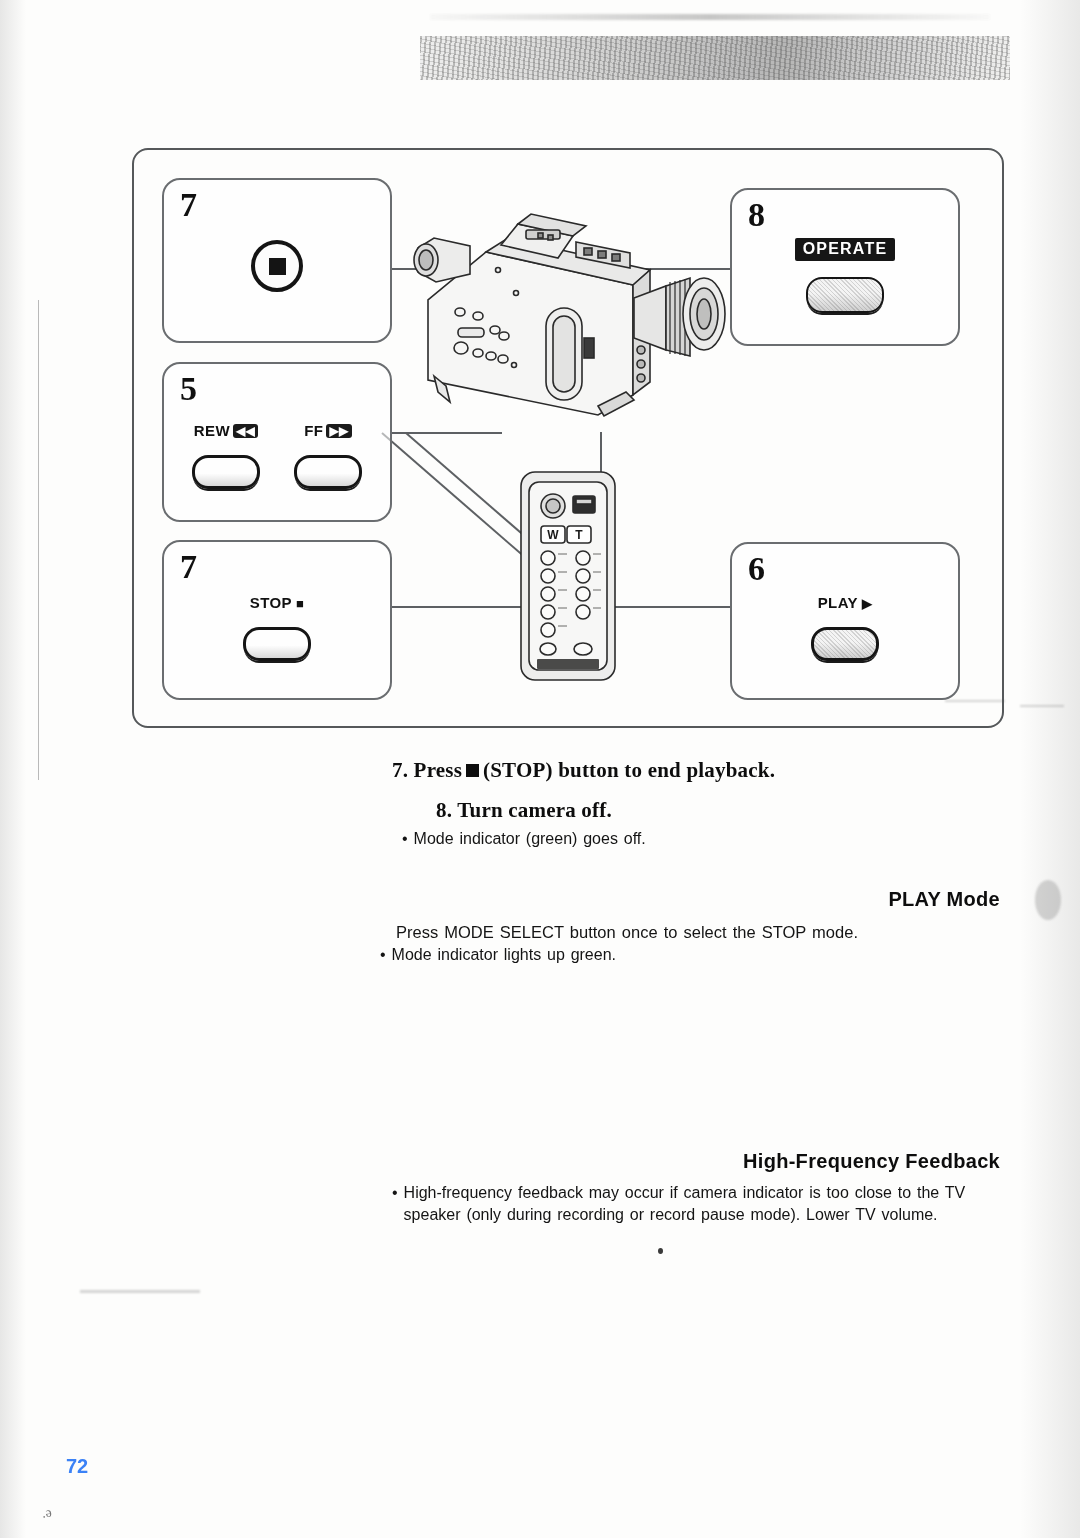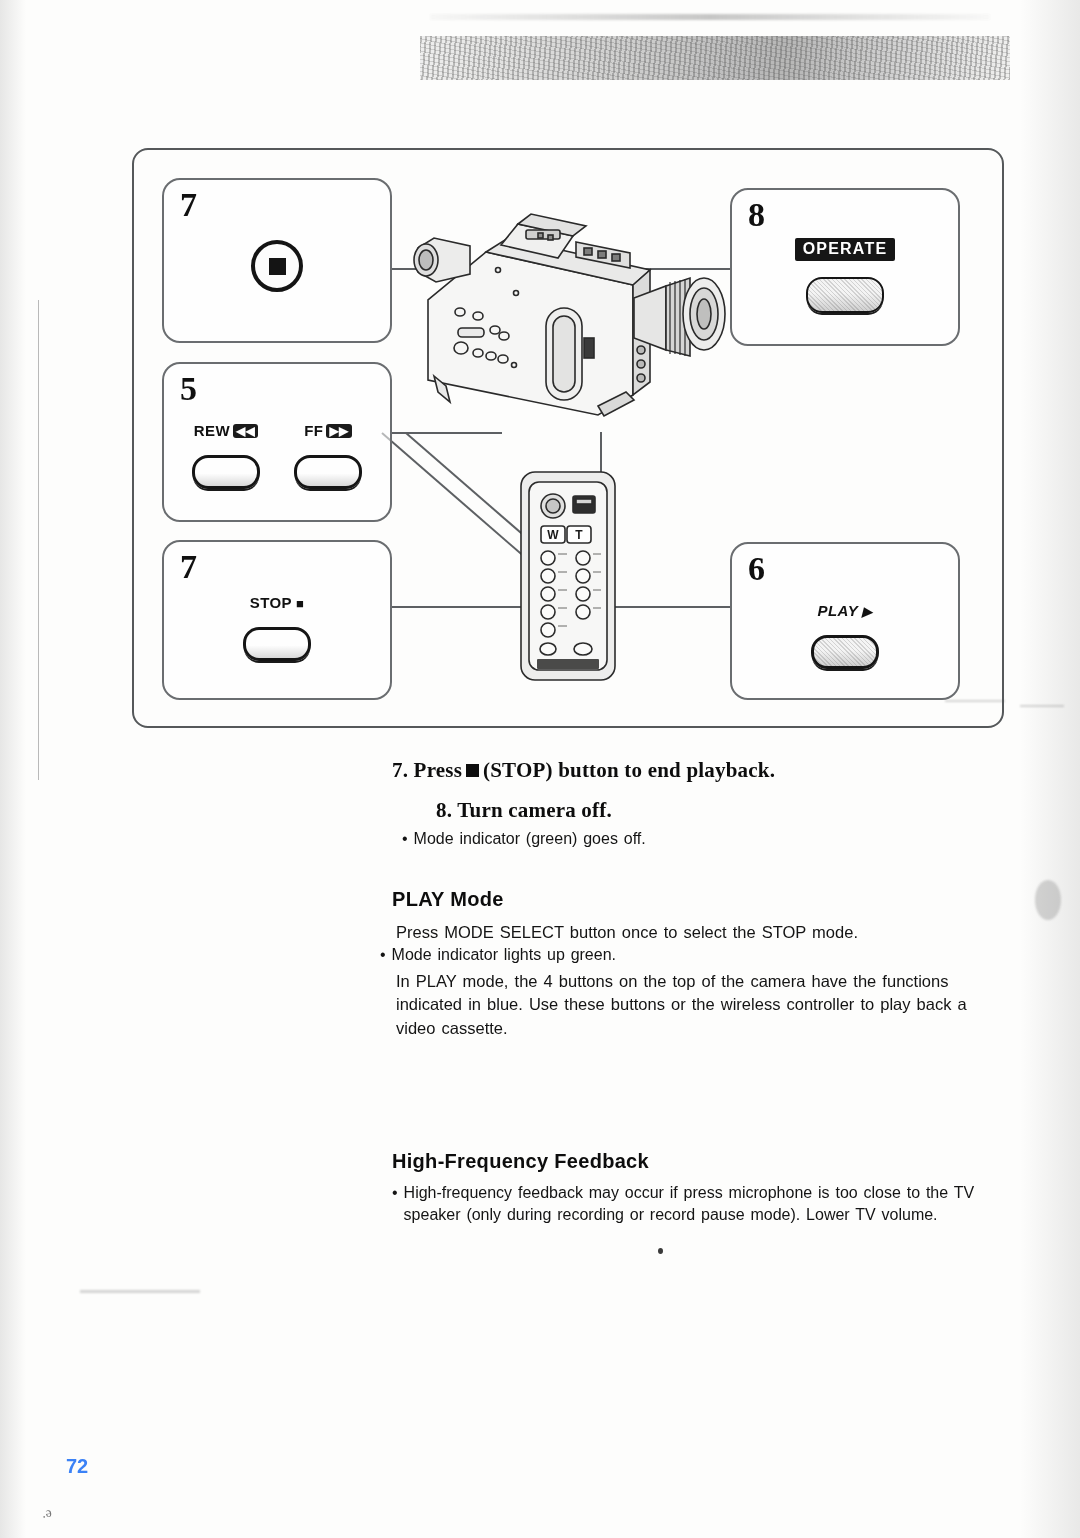--- a/index.html
+++ b/index.html
@@ -202,20 +202,21 @@
     vertical-align: baseline;
     margin: 0 4px;
   }
   h3.section {
     font-size: 20px;
     font-weight: bold;
     margin: 0 0 4px 0;
     letter-spacing: .3px;
     color: #0d0d0d;
     font-family: "Liberation Sans", sans-serif;
+    text-align: right;
   }
   p.body {
     font-size: 16.5px;
     line-height: 1.42;
     margin: 0;
     color: #141414;
     word-spacing: 1.5px;
     font-family: "Liberation Sans", sans-serif;
   }
   .bullet-line {
@@ -325,21 +326,21 @@
           <div class="btn-label">
             <span class="operate-tag">OPERATE</span>
           </div>
           <div class="pill wide grainy"></div>
         </div>
       </div>
     </div>
 
     <div class="callout" style="left:596px; top:392px; width:230px; height:158px;">
       <div class="callout-num">6</div>
-      <div class="btn-group" style="top:58px;font-style:italic;">
+      <div class="btn-group" style="top:50px;">
         <div class="btn-unit">
           <div class="btn-label">
             <span>PLAY</span><span class="glyph-plain">▶</span>
           </div>
           <div class="pill grainy"></div>
         </div>
       </div>
     </div>
   </div>
 
@@ -474,32 +475,29 @@
     <p class="body">Press MODE SELECT button once to select the STOP mode.</p>
   </div>
 
   <div class="text-col" style="top:944px; left:380px;">
     <div class="bullet-line">
       <span class="dot">•</span>
       <span class="txt">Mode indicator lights up green.</span>
     </div>
   </div>
 
-  <div class="text-col" style="top:970px; left:396px; width:600px;">
-    <p class="body">In PLAY mode, the 4 buttons on the top of the camera have the functions indicated in blue.  Use these buttons or the wireless controller to play back a video cassette.</p>
-  </div>
 
 
   <div class="text-col" style="top:1150px;">
     <h3 class="section">High-Frequency Feedback</h3>
   </div>
 
   <div class="text-col" style="top:1182px; left:392px; width:600px;">
     <div class="bullet-line">
       <span class="dot">•</span>
-      <span class="txt">High-frequency feedback may occur if press microphone is too close to the TV speaker (only during recording or record pause mode).  Lower TV volume.</span>
+      <span class="txt">High-frequency feedback may occur if camera indicator is too close to the TV speaker (only during recording or record pause mode).  Lower TV volume.</span>
     </div>
   </div>
 
   <div class="page-num">72</div>
   <div class="corner-mark">.ə</div>
 
 </div>
 
 </body></html>

